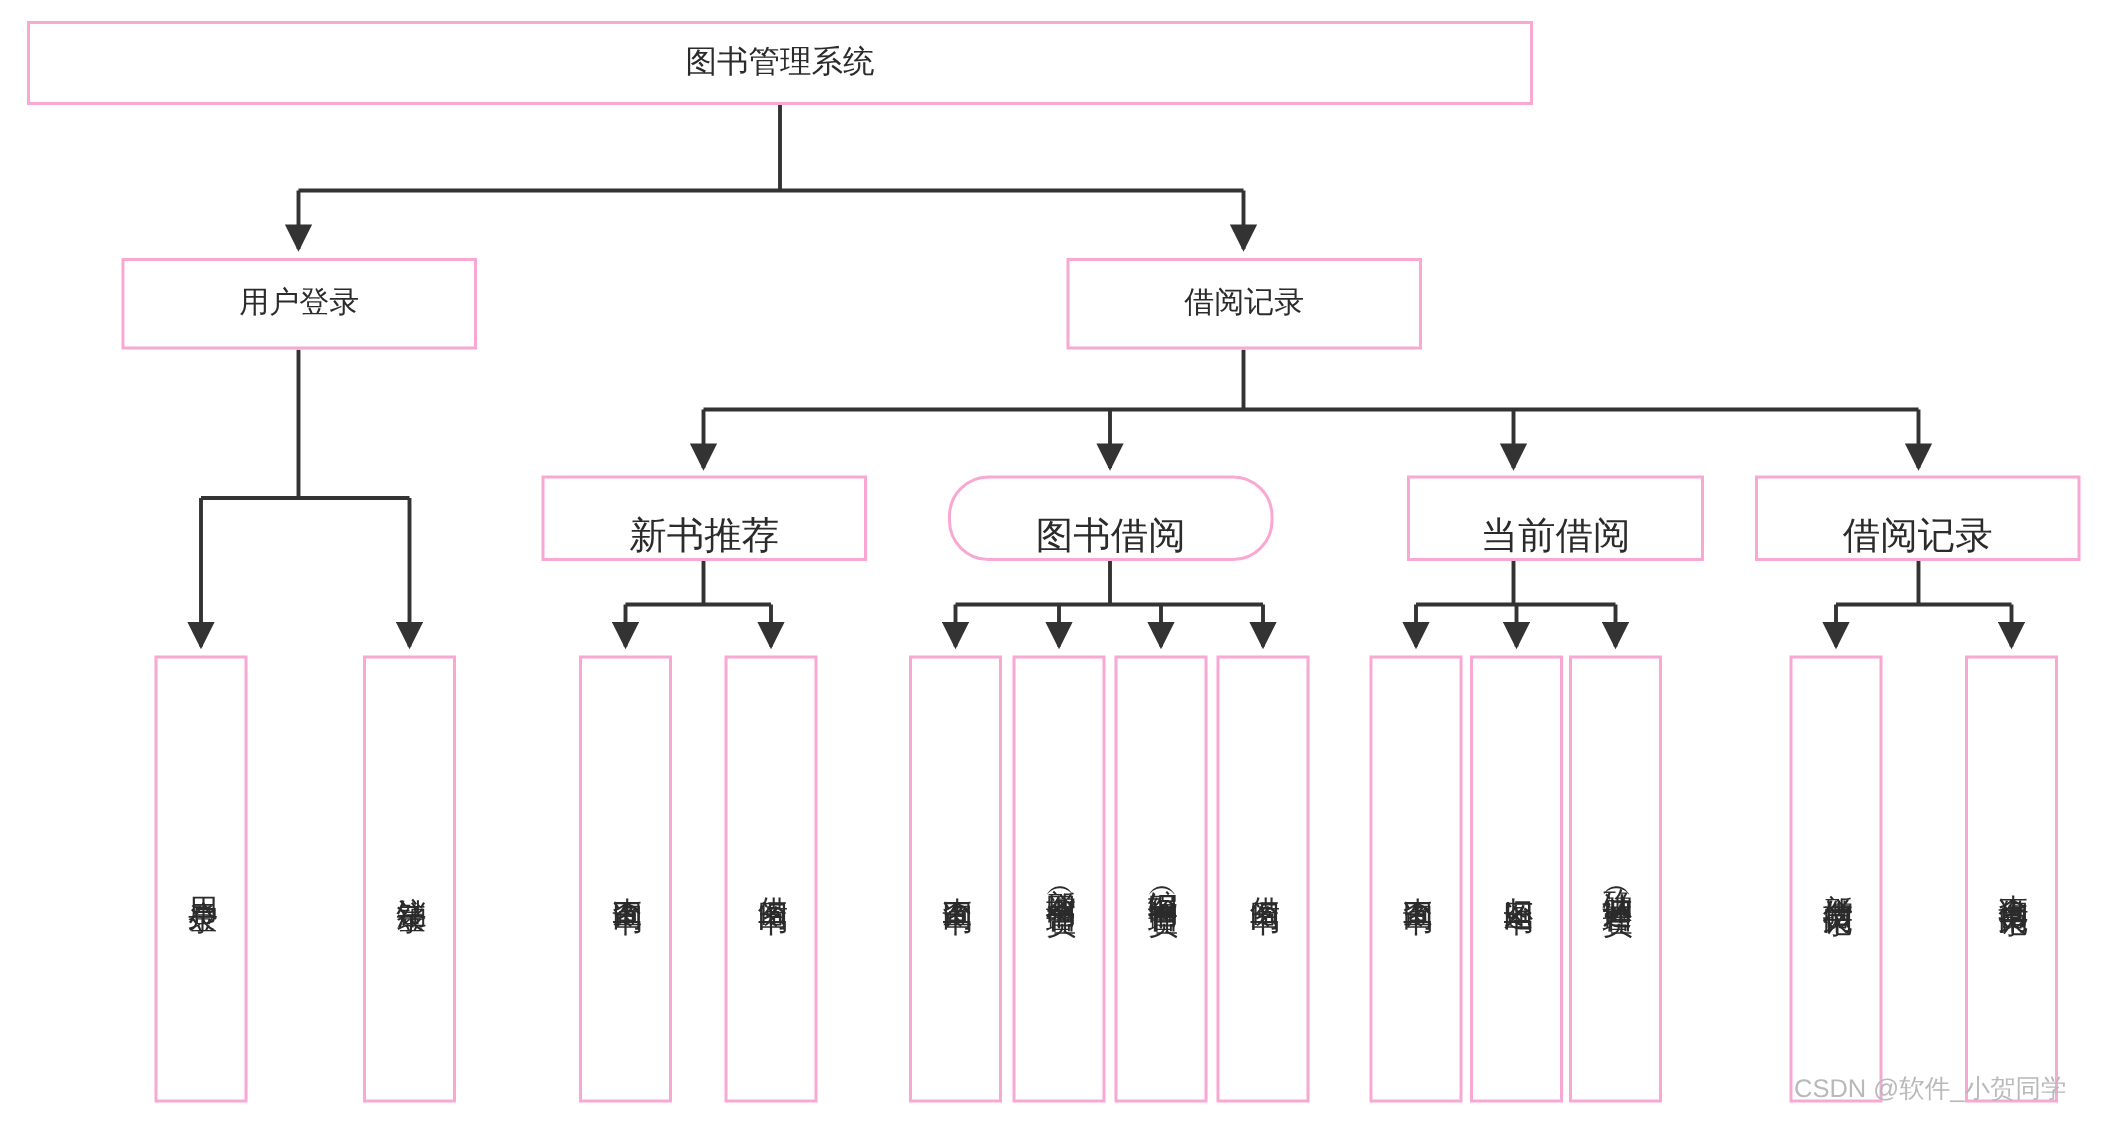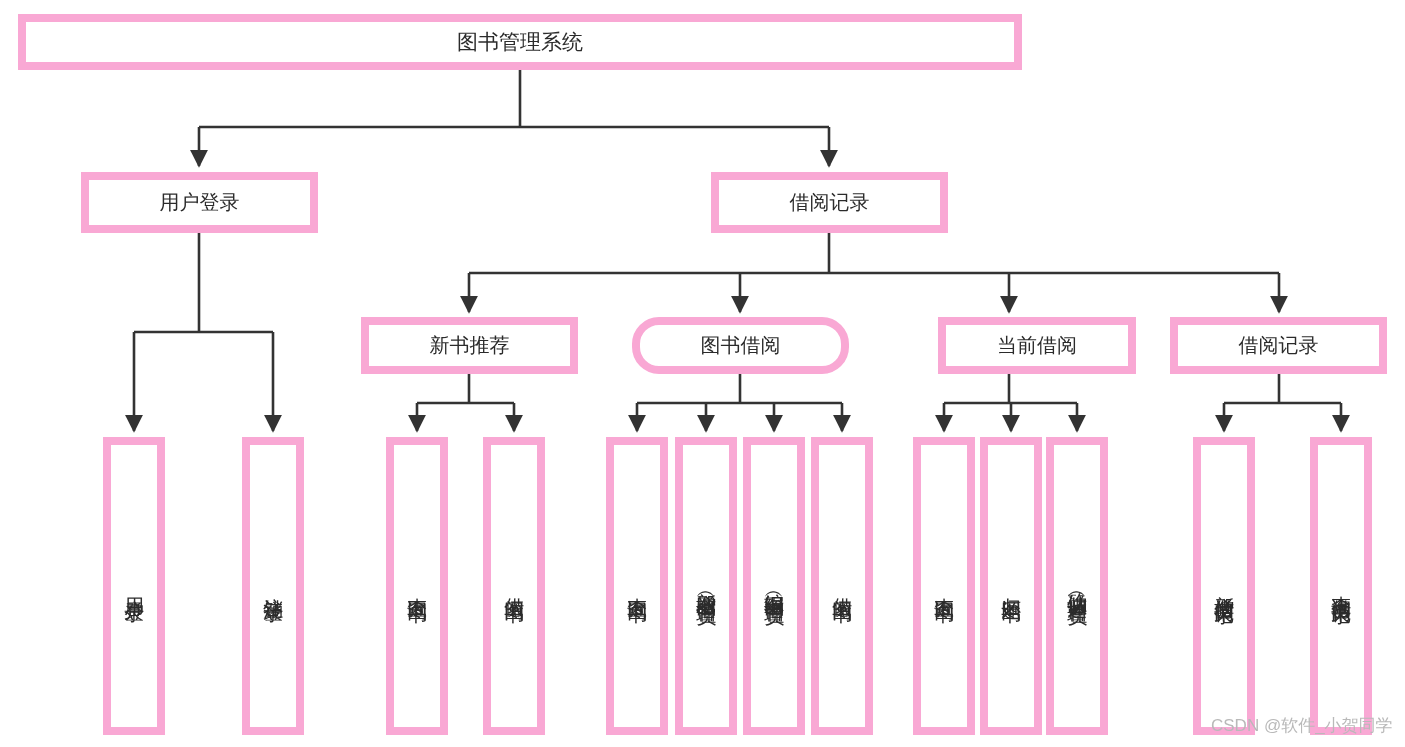--- a/index.html
+++ b/index.html
@@ -23,36 +23,37 @@
     left: 0;
     top: 0;
     width: 1405px;
     height: 747px;
     pointer-events: none;
   }
   .node {
     position: absolute;
     box-sizing: border-box;
     background: #ffffff;
-    border: 8px solid #f9a8d4;
+    border: 2px solid #f9a8d4;
     display: flex;
     align-items: center;
     justify-content: center;
     color: #2b2b2b;
     line-height: 1.18;
     text-align: center;
   }
   .node.level-root {
     font-size: 21px;
   }
   .node.level-2 {
     font-size: 20px;
   }
   .node.level-3 {
-    font-size: 20px;
+    font-size: 25px;
+    align-items: flex-end;
   }
   .node.leaf {
     font-size: 20px;
     writing-mode: vertical-rl;
     text-orientation: upright;
     padding: 6px 0;
     letter-spacing: 2px;
   }
   .node.leaf .node-label {
     writing-mode: vertical-rl;
@@ -64,21 +65,20 @@
     display: block;
   }
   #watermark {
     position: absolute;
     left: 1196px;
     top: 714px;
     font-size: 17px;
     color: #b9b9b9;
     white-space: nowrap;
     user-select: none;
-    margin-left: 15px;
   }
 </style>
 </head>
 <body>
 
 <div id="diagram-root">
 
   <svg id="edge-layer" viewBox="0 0 1405 747" width="1405" height="747" xmlns="http://www.w3.org/2000/svg">
     <defs>
       <marker id="arrow" viewBox="0 0 10 10" refX="9" refY="5" markerWidth="7" markerHeight="7" orient="auto-start-reverse">

